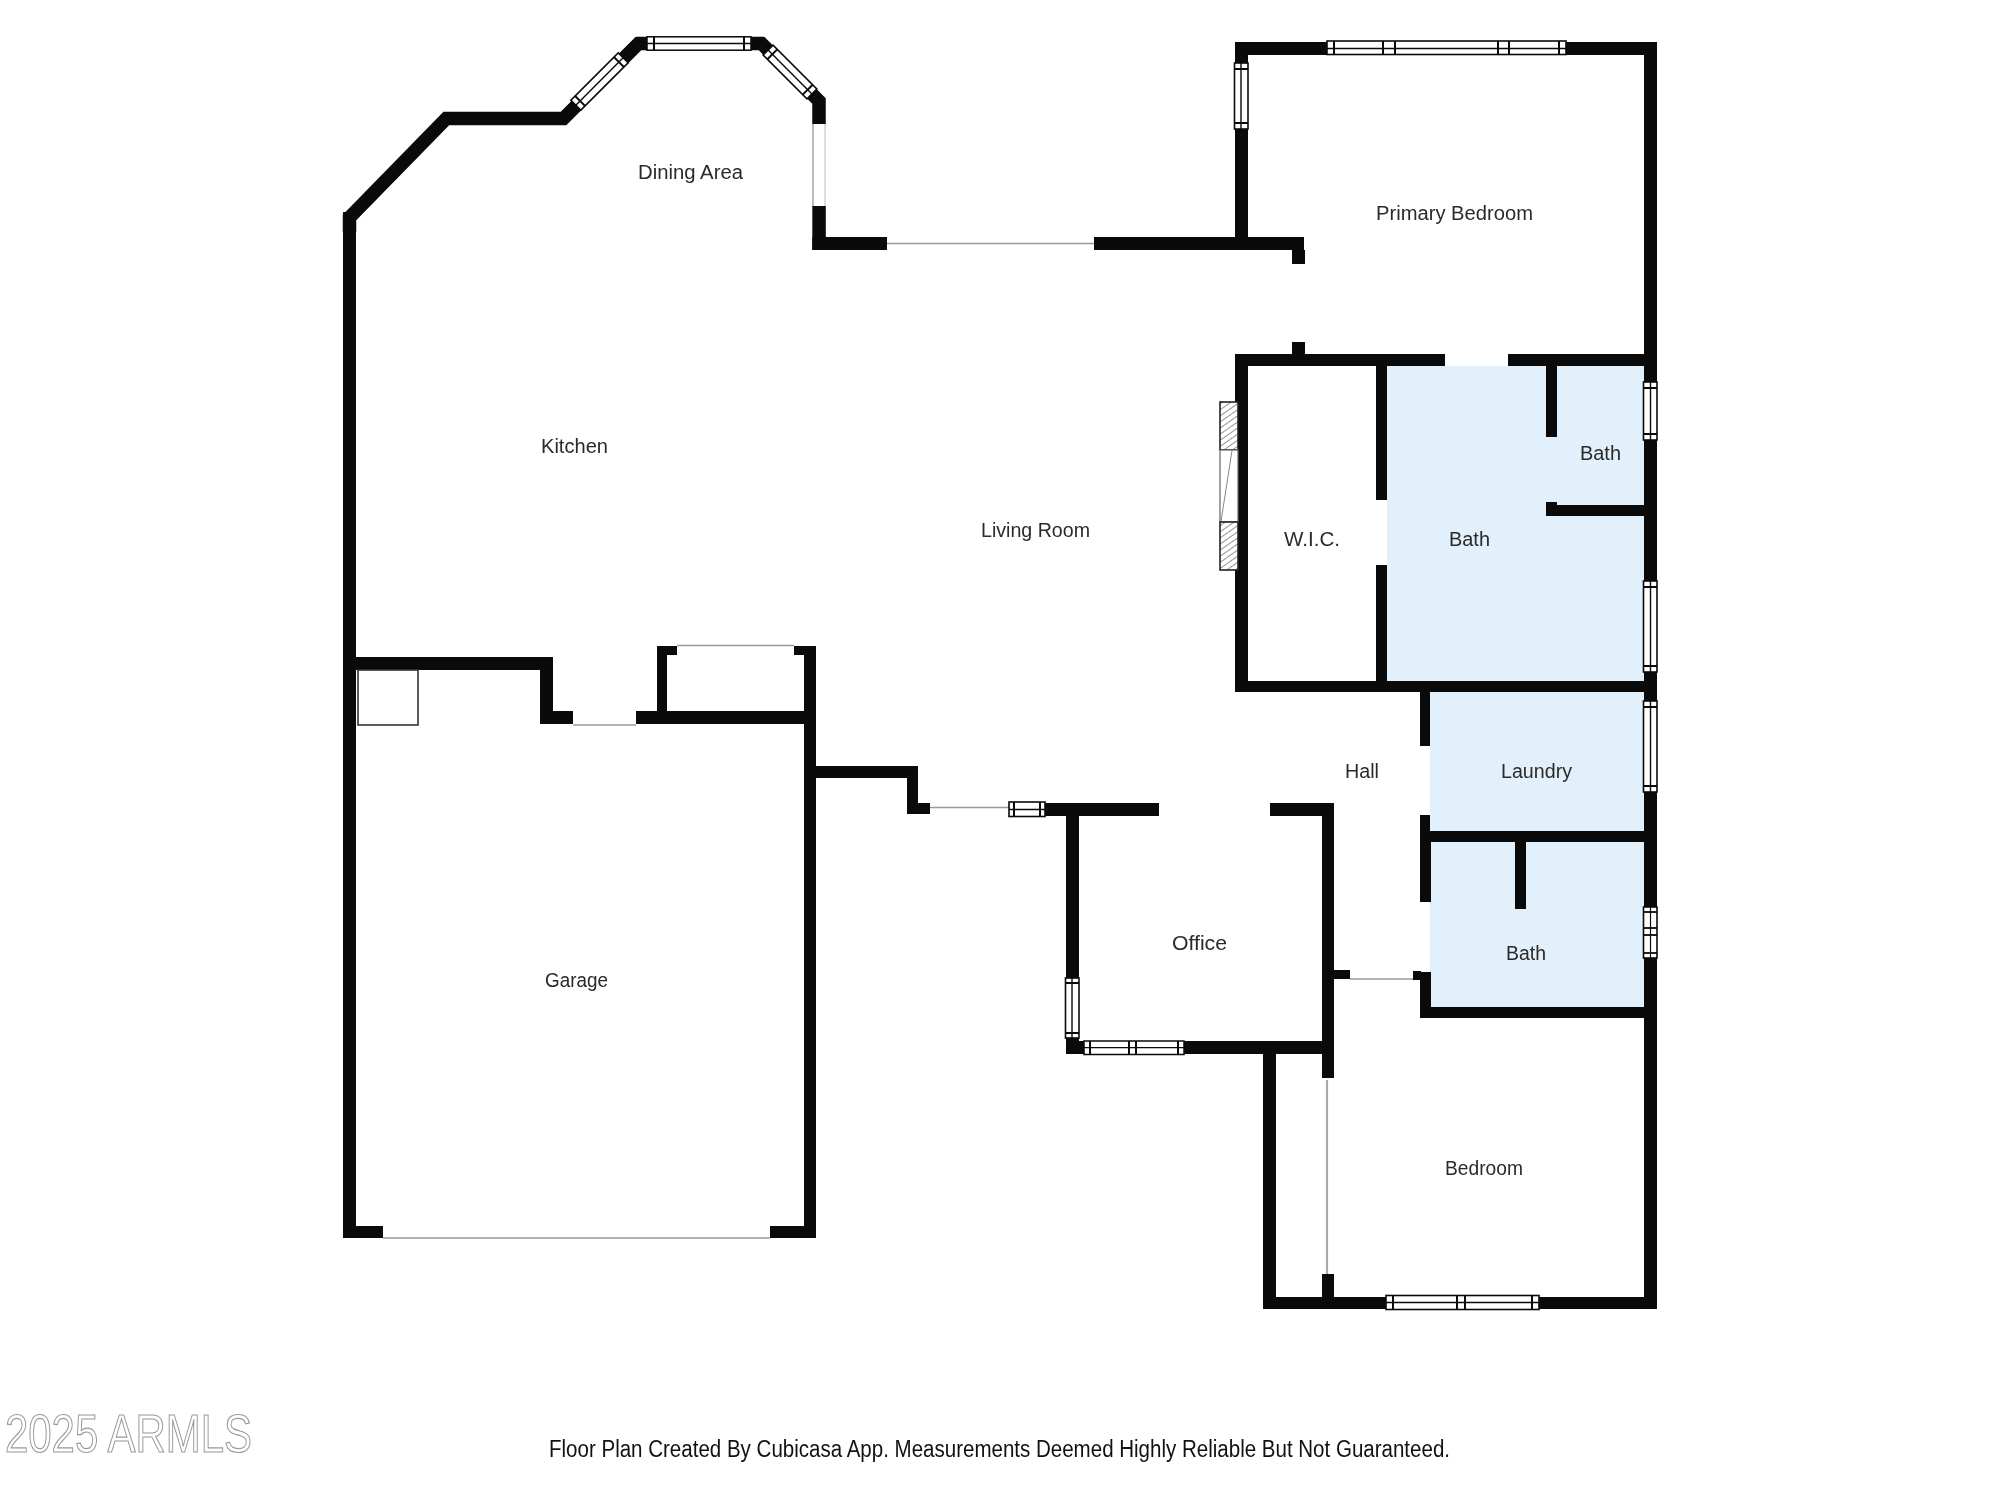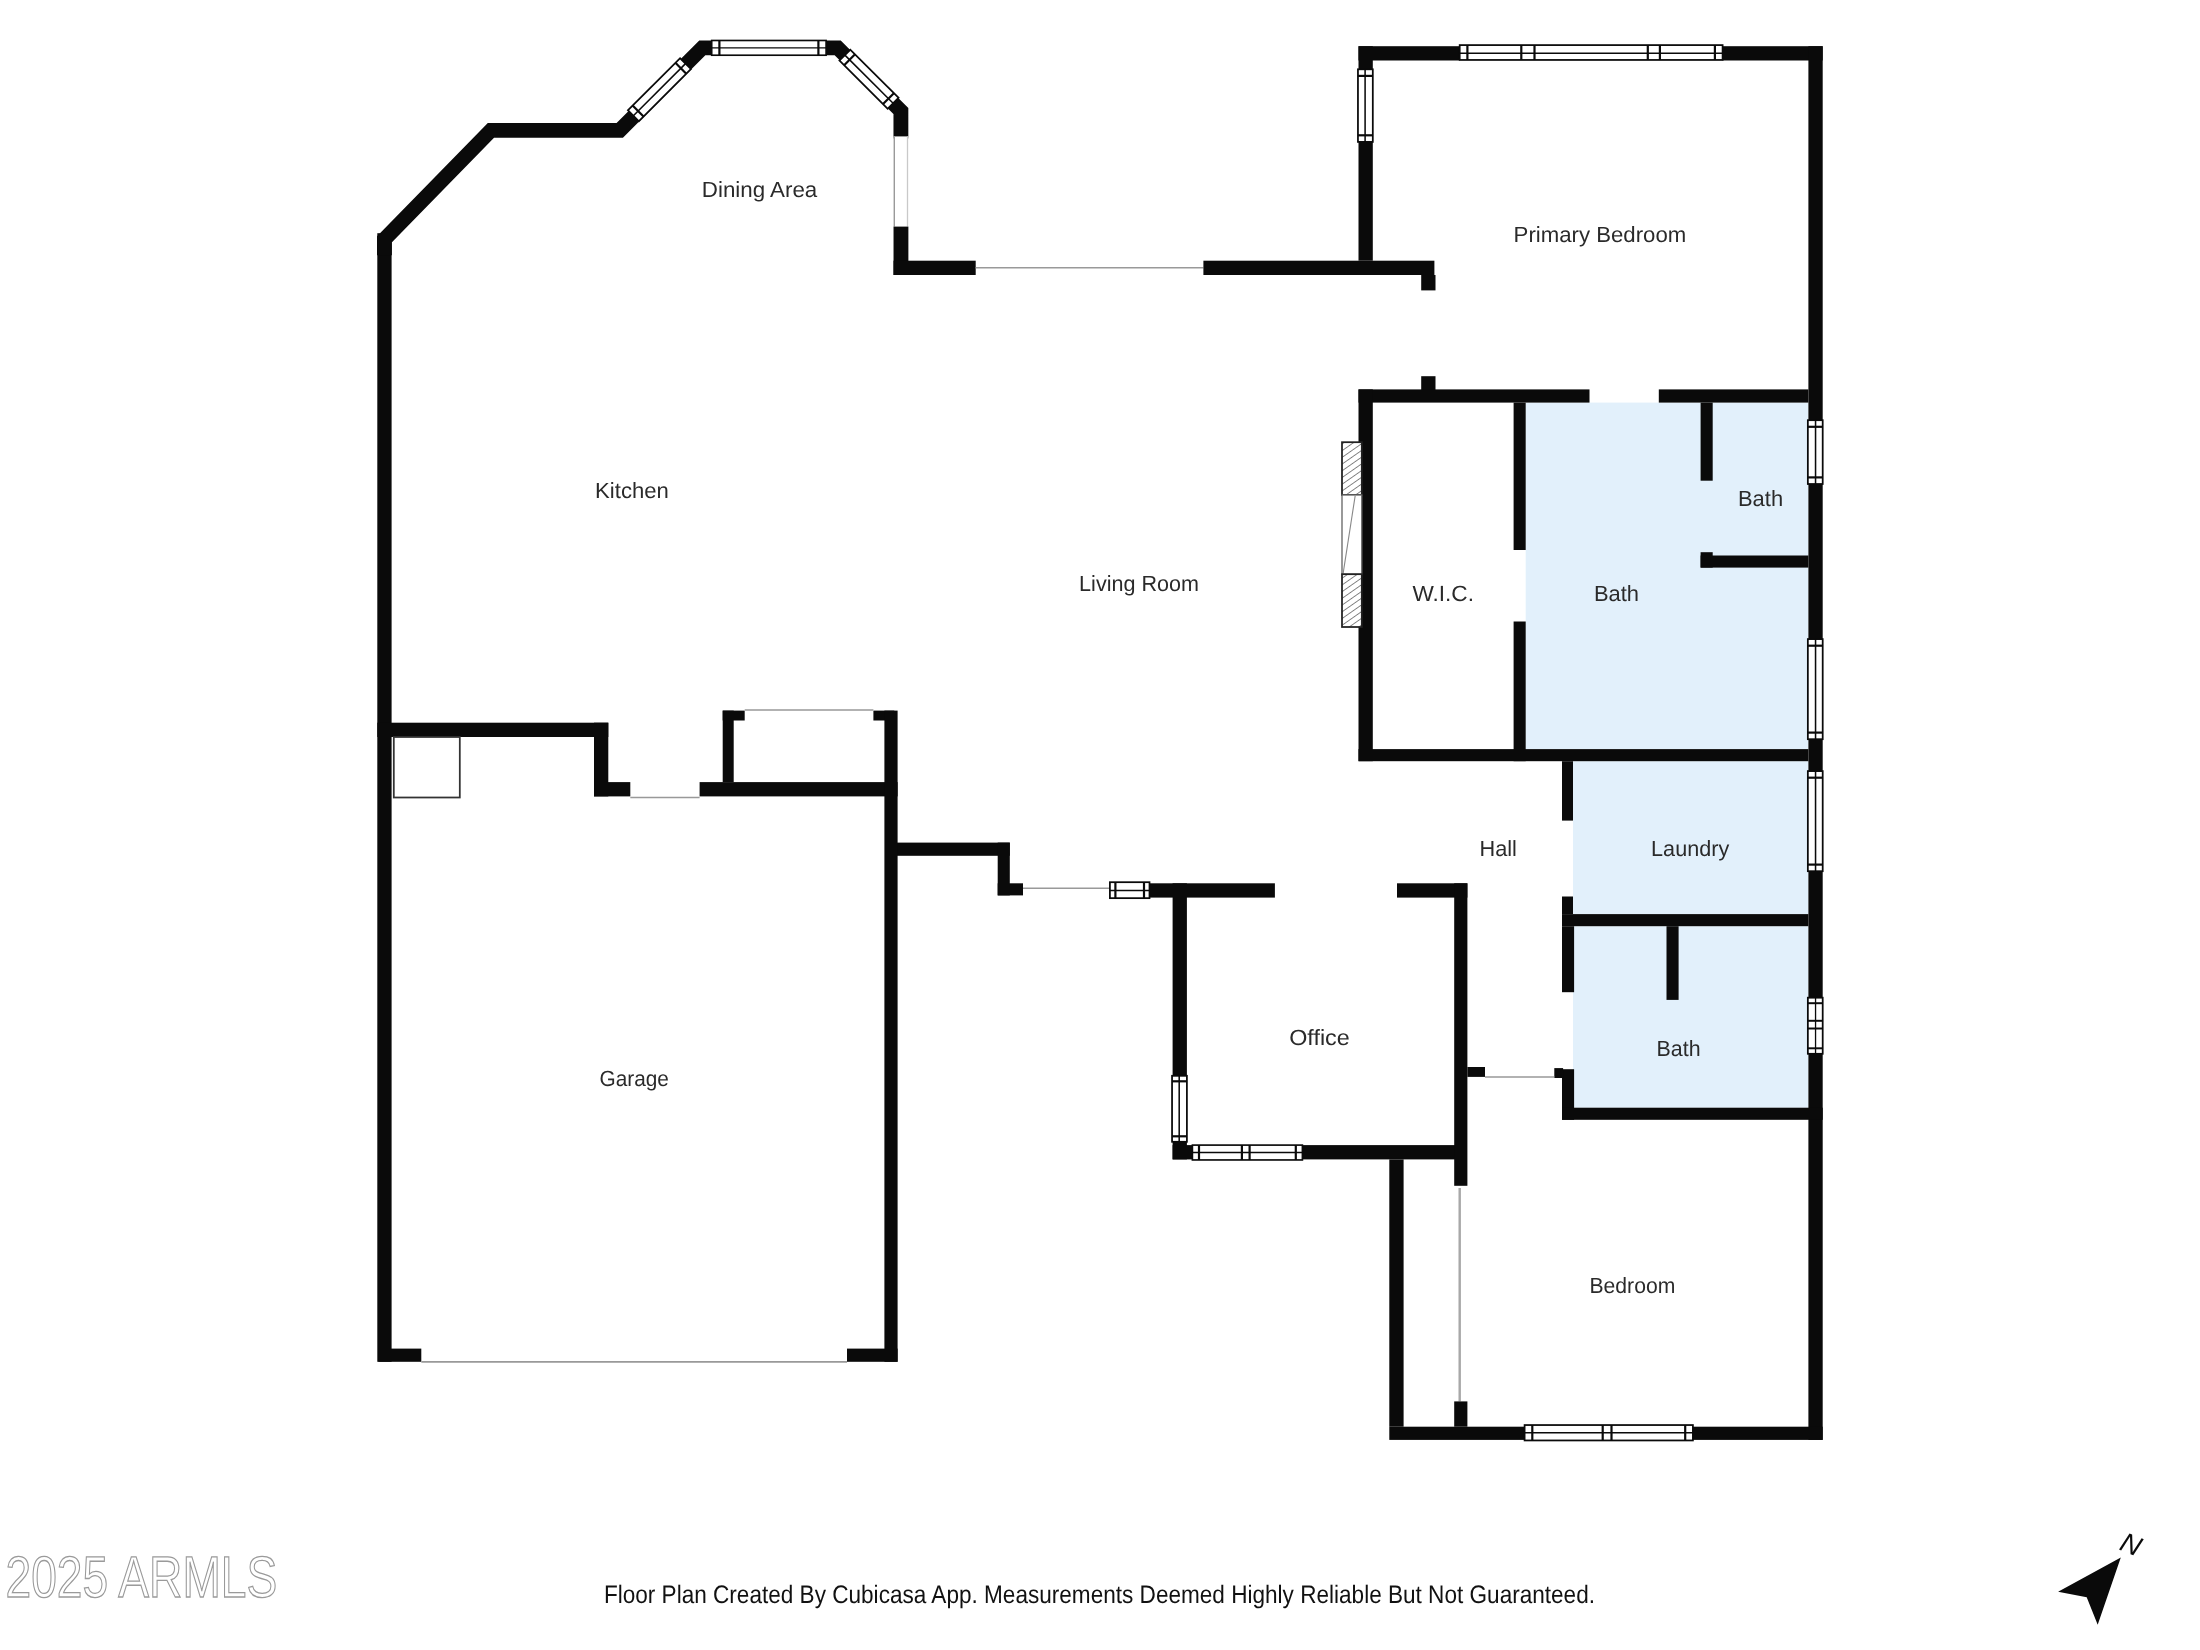--- a/index.html
+++ b/index.html
@@ -1,16 +1,16 @@
 <!DOCTYPE html>
 <html><head>
 <meta charset="utf-8">
 <style>
   html,body{margin:0;padding:0;background:#ffffff;}
-  .page{width:2000px;height:1500px;position:relative;overflow:hidden;background:#f0abfc;}
+  .page{width:1816px;height:1500px;position:relative;overflow:hidden;background:#f0abfc;}
   text{font-family:"Liberation Sans", sans-serif;}
 </style>
 </head>
 <body>
 <div class="page">
 <svg width="2000" height="1500" viewBox="0 0 2000 1500" xmlns="http://www.w3.org/2000/svg">
 <defs>
   <pattern id="hatch" width="5" height="5" patternTransform="rotate(55)" patternUnits="userSpaceOnUse">
     <rect width="5" height="5" fill="#ffffff"></rect>
     <line x1="0" y1="0" x2="0" y2="5" stroke="#3a3a3a" stroke-width="1.1"></line>

